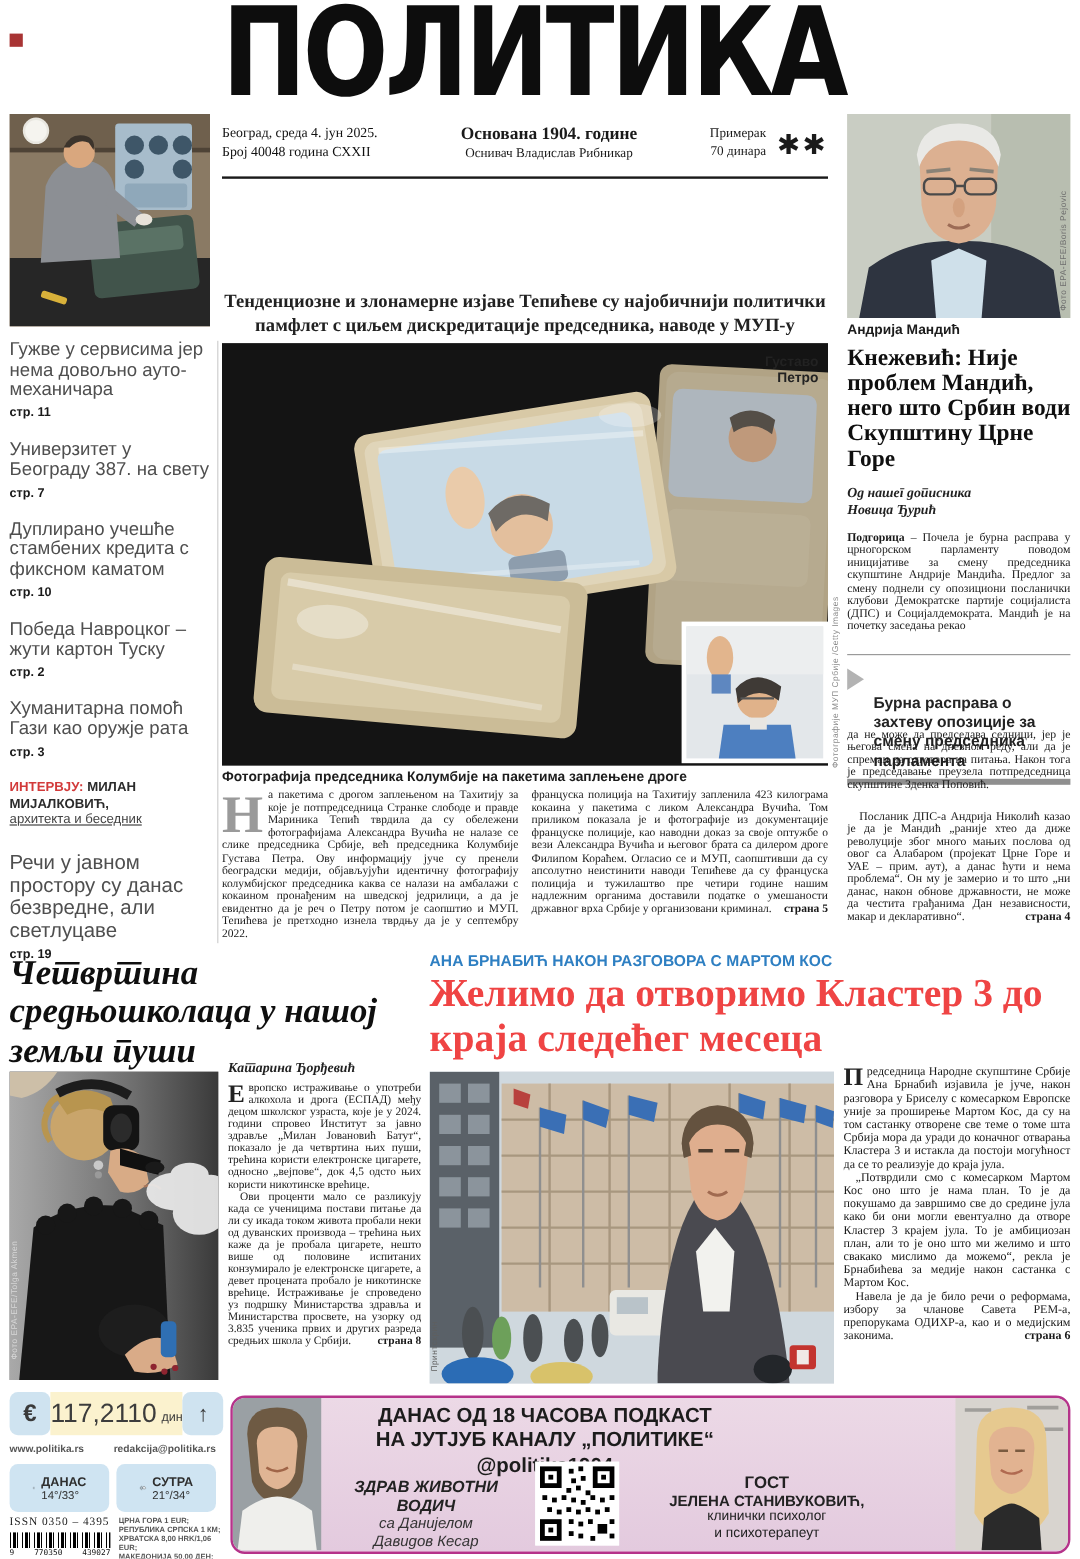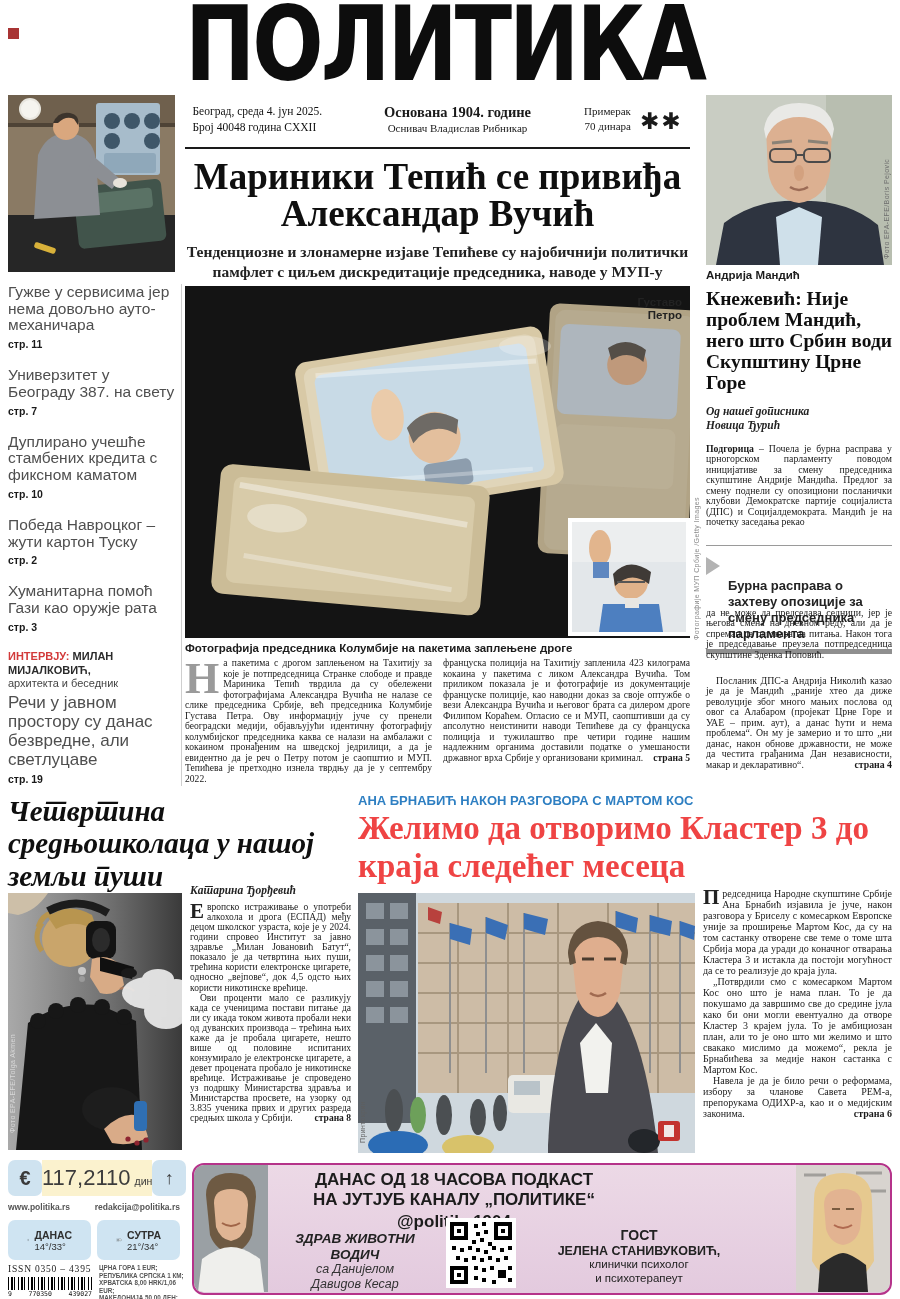--- a/index.html
+++ b/index.html
@@ -6,40 +6,40 @@
   .page{position:relative;width:900px;height:1299px;background:#fff;overflow:hidden;
         font-family:"Liberation Serif","DejaVu Serif",serif;color:#1a1a1a;}
   .abs{position:absolute;}
   .jst{text-align:justify;}
 
   
   .redsq{left:8px;top:28px;width:11px;height:11px;background:#a83434;}
   .masthead{left:185px;top:-6px;width:505px;height:106px;line-height:106px;text-align:center;
     font-family:"DejaVu Sans",sans-serif;font-weight:bold;font-size:84px;letter-spacing:-3px;
     color:#0d0d0d;transform:scaleY(1.22);transform-origin:50% 62%;white-space:nowrap;}
-  .dateline{left:185px;top:104px;width:505px;height:42px;display:flex;justify-content:center;align-items:flex-start;}
+  .dateline{left:185px;top:104px;width:505px;height:42px;display:flex;justify-content:space-between;align-items:flex-start;}
   .dl-left{width:170px;font-size:11.5px;line-height:1.35;color:#111;}
   .dl-center{width:190px;text-align:center;}
   .dl-founded1{font-size:14.5px;font-weight:bold;}
   .dl-founded2{font-size:11px;margin-top:1px;}
   .dl-right{width:130px;display:flex;gap:9px;justify-content:flex-end;}
   .dl-price{font-size:11px;line-height:1.35;text-align:right;}
   .dl-stars{font-size:23px;font-weight:bold;letter-spacing:2px;margin-top:4px;font-family:"DejaVu Sans",sans-serif;}
   .toprule{left:185px;top:147px;width:505px;height:2px;background:#1a1a1a;}
 
   
   .sb-photo{left:8px;top:95px;width:167px;height:177px;overflow:hidden;background:#7d6a55;}
   .sidebar{left:8px;top:284px;width:168px;}
   .sb-rule{left:181px;top:284px;width:1px;height:502px;background:#cfcfcf;}
   .sb-item-title{font-family:"Liberation Sans",sans-serif;font-size:15.5px;line-height:1.08;color:#4f4f4f;}
   .sb-page{font-family:"Liberation Sans",sans-serif;font-size:10.5px;font-weight:bold;color:#1a1a1a;margin:4px 0 17px;}
   .iv-label{font-family:"Liberation Sans",sans-serif;font-size:11px;font-weight:bold;line-height:1.25;}
   .iv-red{color:#d23a3a;}
   .iv-name{color:#2b2b2b;}
-  .iv-role{font-family:"Liberation Sans",sans-serif;font-size:11px;color:#444;margin-bottom:4px;}
+  .iv-role{font-family:"Liberation Sans",sans-serif;font-size:11px;color:#444;margin-bottom:20px;text-decoration:underline;}
   .iv-title{font-family:"Liberation Sans",sans-serif;font-size:17px;line-height:1.12;color:#4f4f4f;}
 
   
   .lead-hl{left:185px;top:158px;width:505px;font-size:37px;font-weight:bold;line-height:1.0;text-align:center;color:#0f0f0f;}
   .lead-sub{left:185px;top:242px;width:505px;font-size:15.5px;font-weight:bold;line-height:1.26;text-align:center;color:#222;}
   .lead-photo{left:185px;top:286px;width:505px;height:352px;background:#161616;overflow:hidden;}
   .inset-label{position:absolute;right:8px;top:10px;text-align:right;font-family:"Liberation Sans",sans-serif;
     font-weight:bold;font-size:11.5px;line-height:1.15;color:#222;}
   .lead-cap{left:185px;top:642px;width:505px;font-family:"Liberation Sans",sans-serif;font-weight:bold;font-size:11.5px;color:#1c1c1c;}
   .lead-body{left:185px;top:658px;width:505px;height:134px;column-count:2;column-gap:11px;overflow:hidden;
@@ -195,21 +195,20 @@
       <div class="iv-label">
         <span class="iv-red">ИНТЕРВЈУ:</span>
         <span class="iv-name">МИЛАН МИЈАЛКОВИЋ,</span>
       </div>
       <div class="iv-role">архитекта и беседник</div>
       <div class="iv-title">Речи у јавном простору су данас безвредне, али светлуцаве</div>
       <div class="sb-page">стр. 19</div>
     </div>
   </div>
 
-  <h1 class="abs lead-hl" style="margin:0;">Мариники Тепић се привиђа Александар Вучић</h1>
   <div class="abs lead-sub">Тенденциозне и злонамерне изјаве Тепићеве су најобичнији политички памфлет с циљем дискредитације председника, наводе у МУП-у</div>
 
   <div class="abs lead-photo">
     <svg width="505" height="352" viewBox="0 0 505 352">
       <rect width="505" height="352" fill="#141414"></rect>
       <g transform="rotate(3 420 120)" opacity="0.85">
         <rect x="360" y="20" width="150" height="250" rx="10" fill="#cdbd99"></rect>
         <rect x="372" y="40" width="120" height="90" rx="8" fill="#c2cdd6"></rect>
         <circle cx="440" cy="78" r="20" fill="#d9a77e"></circle>
         <path d="M420 62 Q438 48 458 62 L456 74 Q440 62 424 74 Z" fill="#4a423a"></path>

